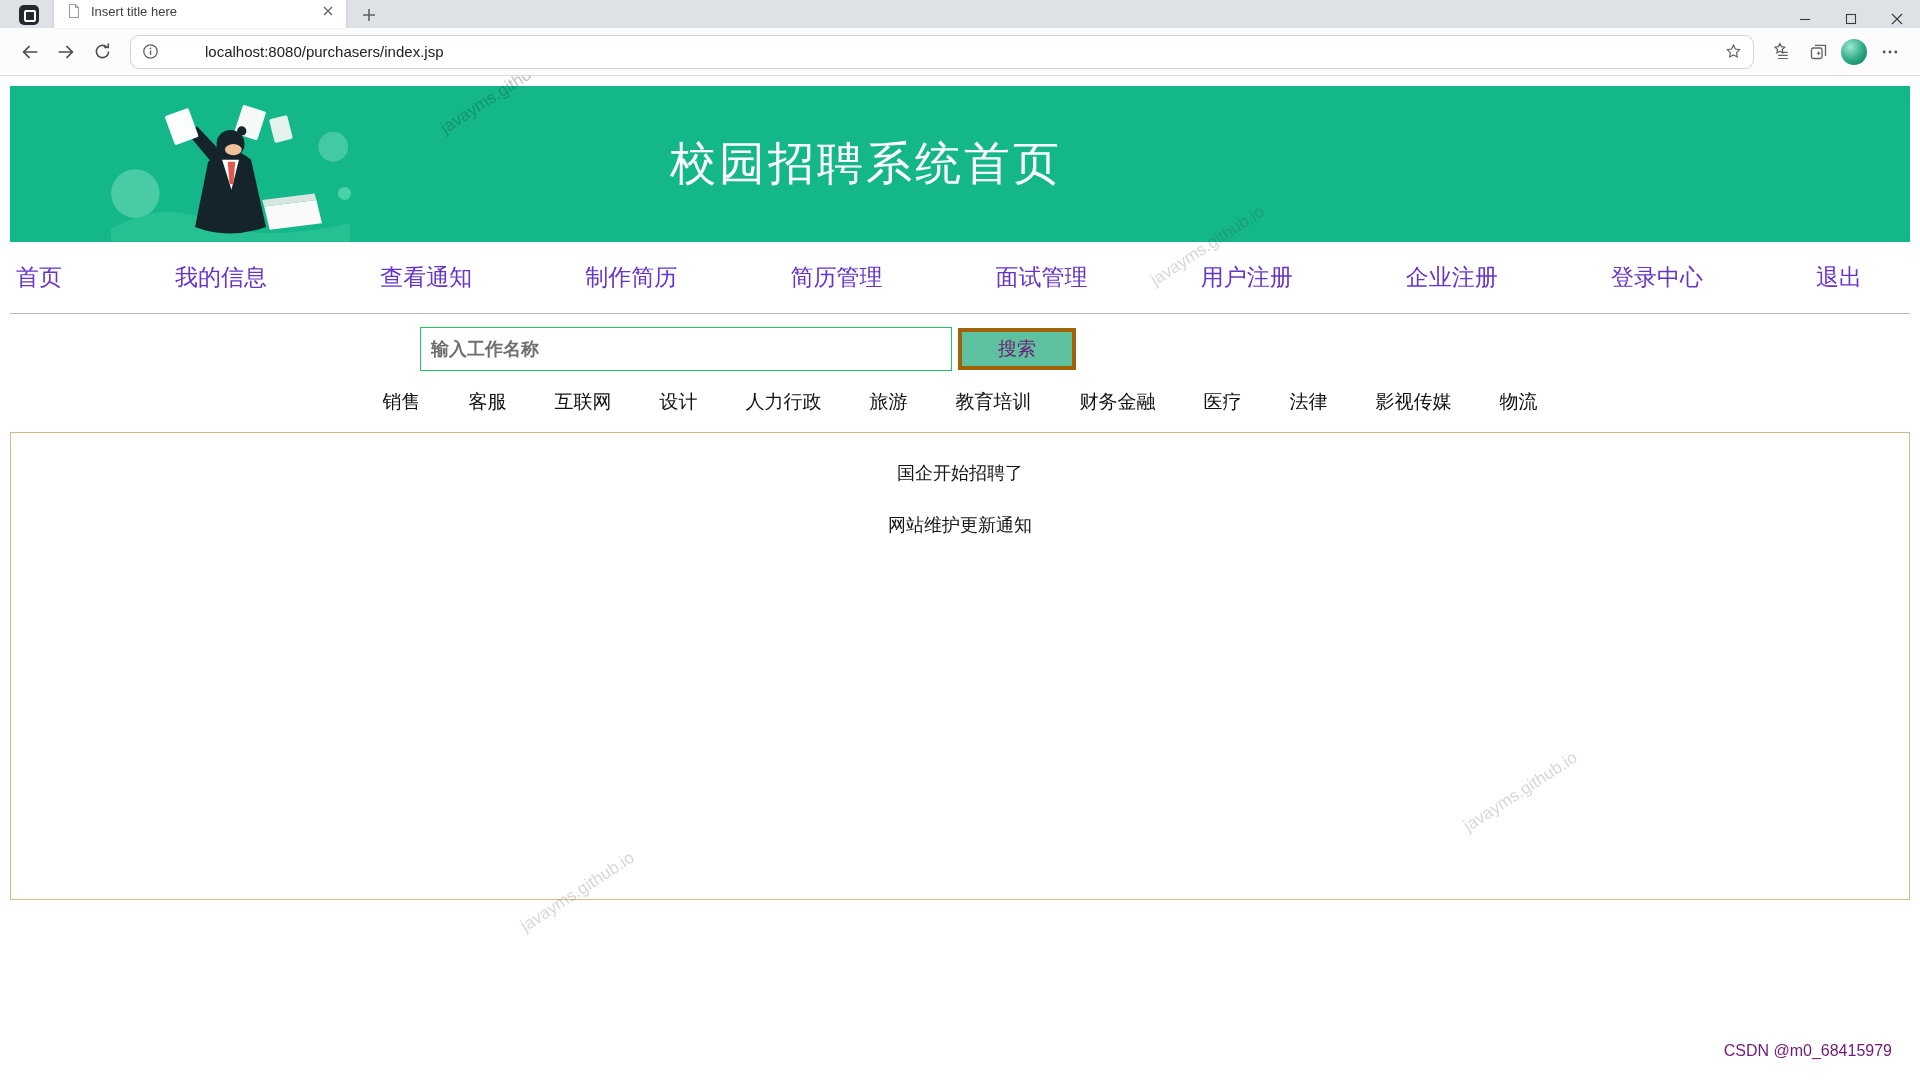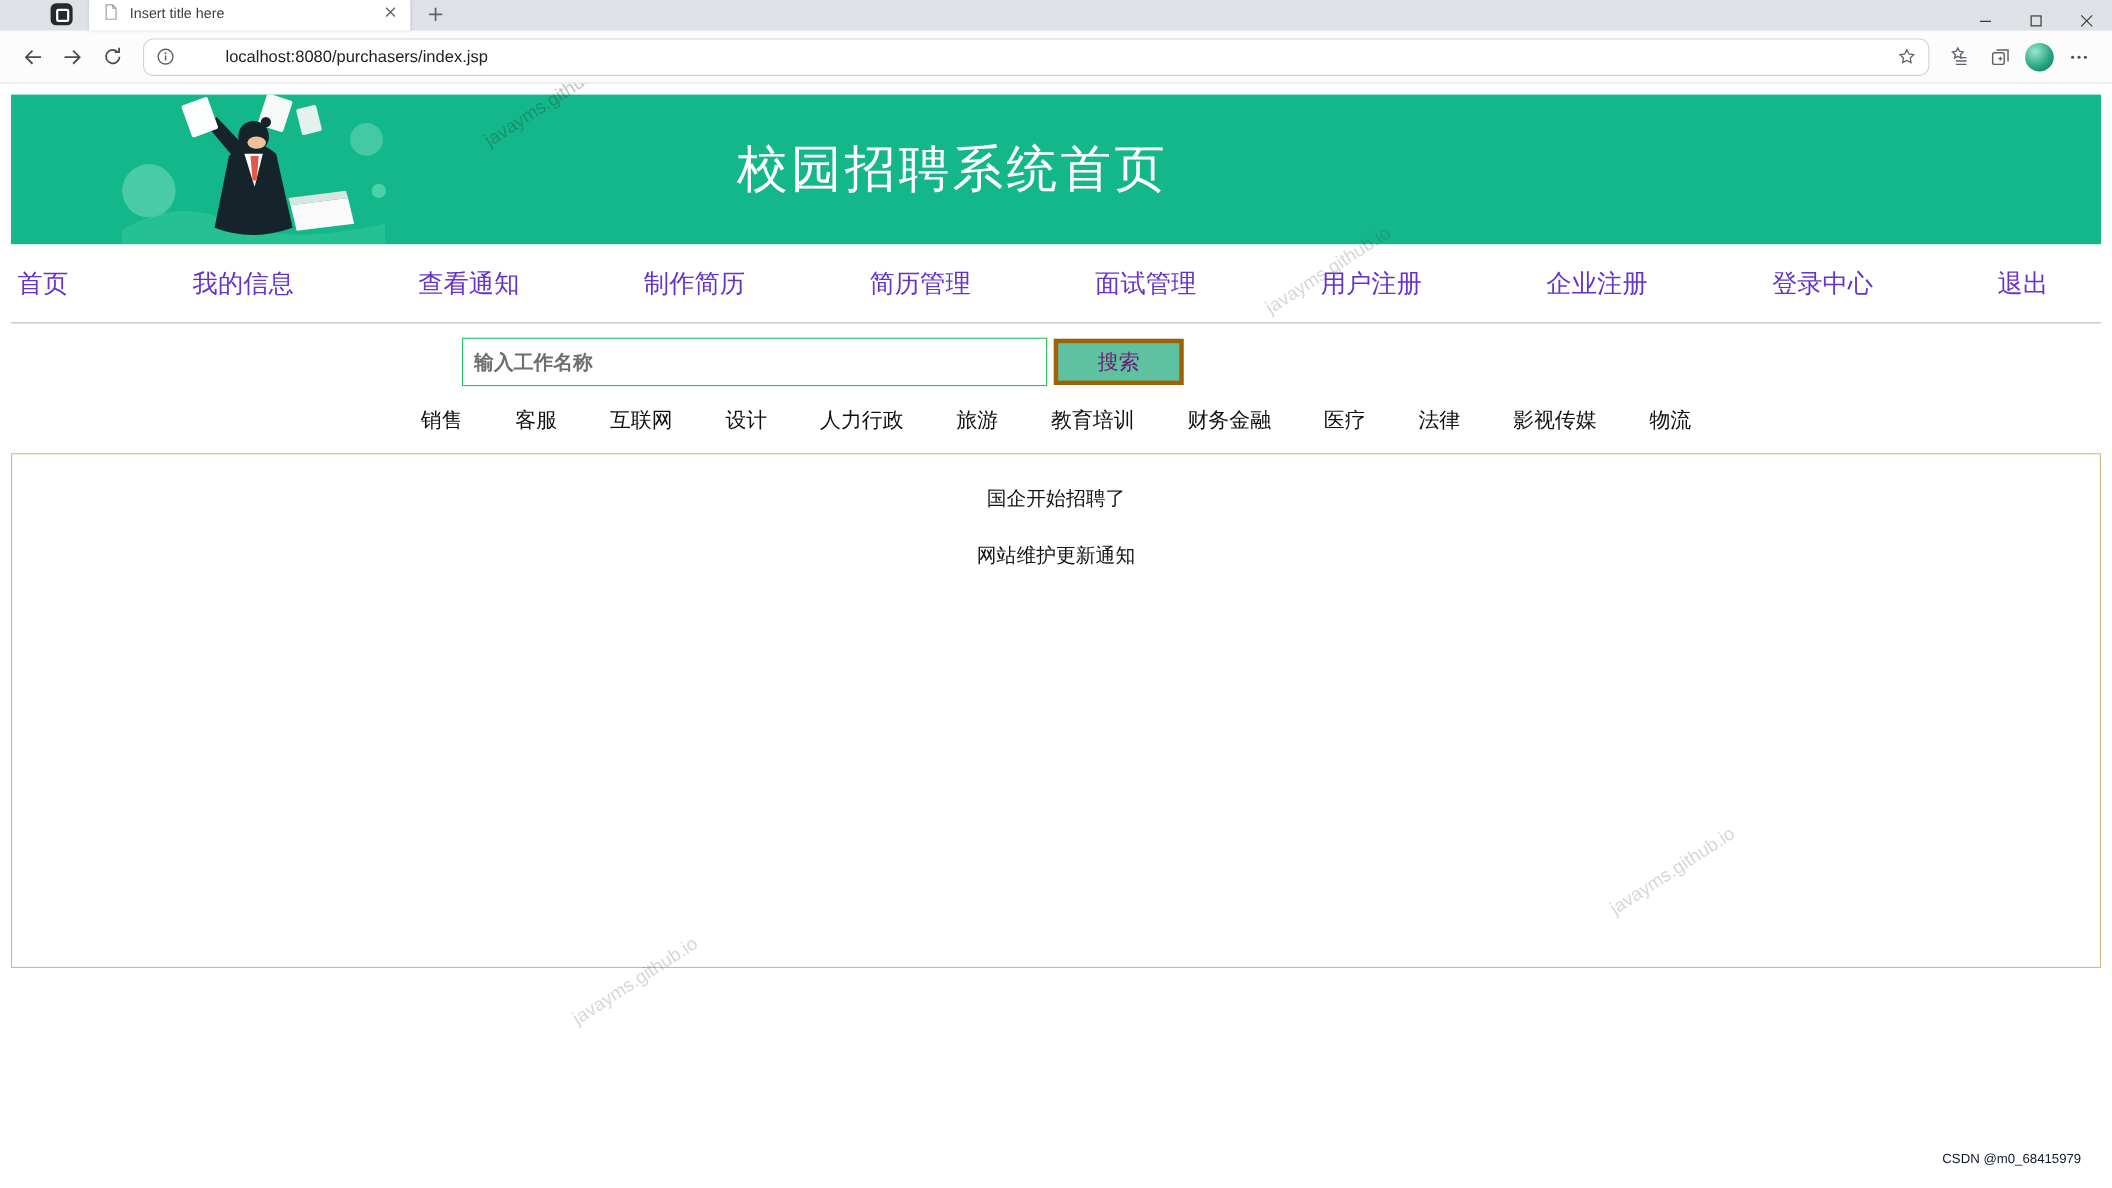--- a/index.html
+++ b/index.html
@@ -3,21 +3,21 @@
 <meta charset="utf-8">
 <style>
   * { box-sizing: border-box; }
   html,body { margin:0; padding:0; }
   body {
     width:1920px; height:1080px; overflow:hidden; background:#fff;
     font-family:"Liberation Sans", sans-serif; position:relative;
   }
 
   
-  .tabbar { height:28px; background:#dee1e6; display:flex; align-items:flex-end;padding-left:27px; }
+  .tabbar { height:28px; background:#dee1e6; display:flex; align-items:flex-start; }
   .tabactions-btn { width:30px; height:30px; margin:0 10px 0 14px; display:flex; align-items:center; justify-content:center; cursor:pointer; }
   .tabactions-icon { width:20px; height:20px; background:#25282c; border-radius:5px; position:relative; }
   .tabactions-icon::after { content:""; position:absolute; left:5px; top:5px; width:8px; height:8px; border:2px solid #fff; border-radius:2px; }
 
   .tab { align-self:flex-end; height:34px; width:292px; background:#fff; border-radius:8px 8px 0 0;
          display:flex; align-items:center; padding:0 8px 0 12px; box-shadow:0 0 3px rgba(0,0,0,.12); cursor:pointer; }
   .favicon { width:16px; height:16px; flex:0 0 auto; }
   .tabtitle { flex:1; font-size:13px; color:#3c4043; margin-left:9px; white-space:nowrap; overflow:hidden; }
   .tabclose { width:20px; height:20px; border-radius:4px; display:flex; align-items:center; justify-content:center; cursor:pointer; }
   .newtab { width:30px; height:30px; margin-left:8px; display:flex; align-items:center; justify-content:center; cursor:pointer; }
@@ -32,21 +32,21 @@
   .url { font-size:15px; color:#202124; margin-left:9px; flex:1; white-space:nowrap; overflow:hidden; }
   .avatar { width:26px; height:26px; border-radius:50%;
             background:radial-gradient(circle at 35% 30%, #9be8cf, #2aa884 55%, #11725a 100%); }
 
   svg.ic { display:block; }
 
   
   .viewport { position:relative; height:992px; background:#fff; overflow:hidden; }
   .page { margin:10px; }
 
-  .banner { height:136px; background:#13b789; position:relative; overflow:hidden; }
+  .banner { height:156px; background:#13b789; position:relative; overflow:hidden; }
   .bannertitle { position:absolute; top:50%; left:856px; transform:translate(-50%,-50%); margin:0;
                  color:#fff; font-family:"Liberation Serif", serif; font-weight:400; font-size:46px; letter-spacing:3px; white-space:nowrap; }
   .illustration { position:absolute; left:78px; bottom:0; }
 
   .mainnav { height:72px; display:flex; align-items:center; justify-content:space-between;
              padding:0 48px 0 6px; border-bottom:1px solid #b9b9b9; background:#fff; }
   .mnav { font-family:"Liberation Serif", serif; font-size:23px; color:#6633cc; text-decoration:none; cursor:pointer; white-space:nowrap; }
 
   .searchrow { margin-top:6px; height:58px; display:flex; align-items:center; padding-left:410px; }
   .jobsearch { width:532px; height:44px; border:1px solid #22c55e; font-size:18px; padding:0 10px;
@@ -63,21 +63,21 @@
   .notice { display:block; text-align:center; line-height:52px; font-family:"Liberation Serif", serif;
             font-size:18px; color:#141414; text-decoration:none; cursor:pointer; }
 
   .wm { position:absolute; font-size:17px; color:rgba(70,70,70,.22); transform:rotate(-33deg);
         white-space:nowrap; pointer-events:none; }
   .wm1 { left:432px; top:8px; color:rgba(25,65,52,.30); }
   .wm2 { left:1142px; top:160px; }
   .wm3 { left:1455px; top:706px; }
   .wm4 { left:512px; top:806px; }
 
-  .credit { position:absolute; right:28px; bottom:8px; font-size:12px; color:#0f172a; }
+  .credit { position:absolute; right:28px; bottom:8px; font-size:16px; color:#701a75; }
 </style>
 </head>
 <body>
 
 <div class="tabbar">
   <div class="tabactions-btn">
     <div class="tabactions-icon"></div>
   </div>
 
   <div class="tab">

